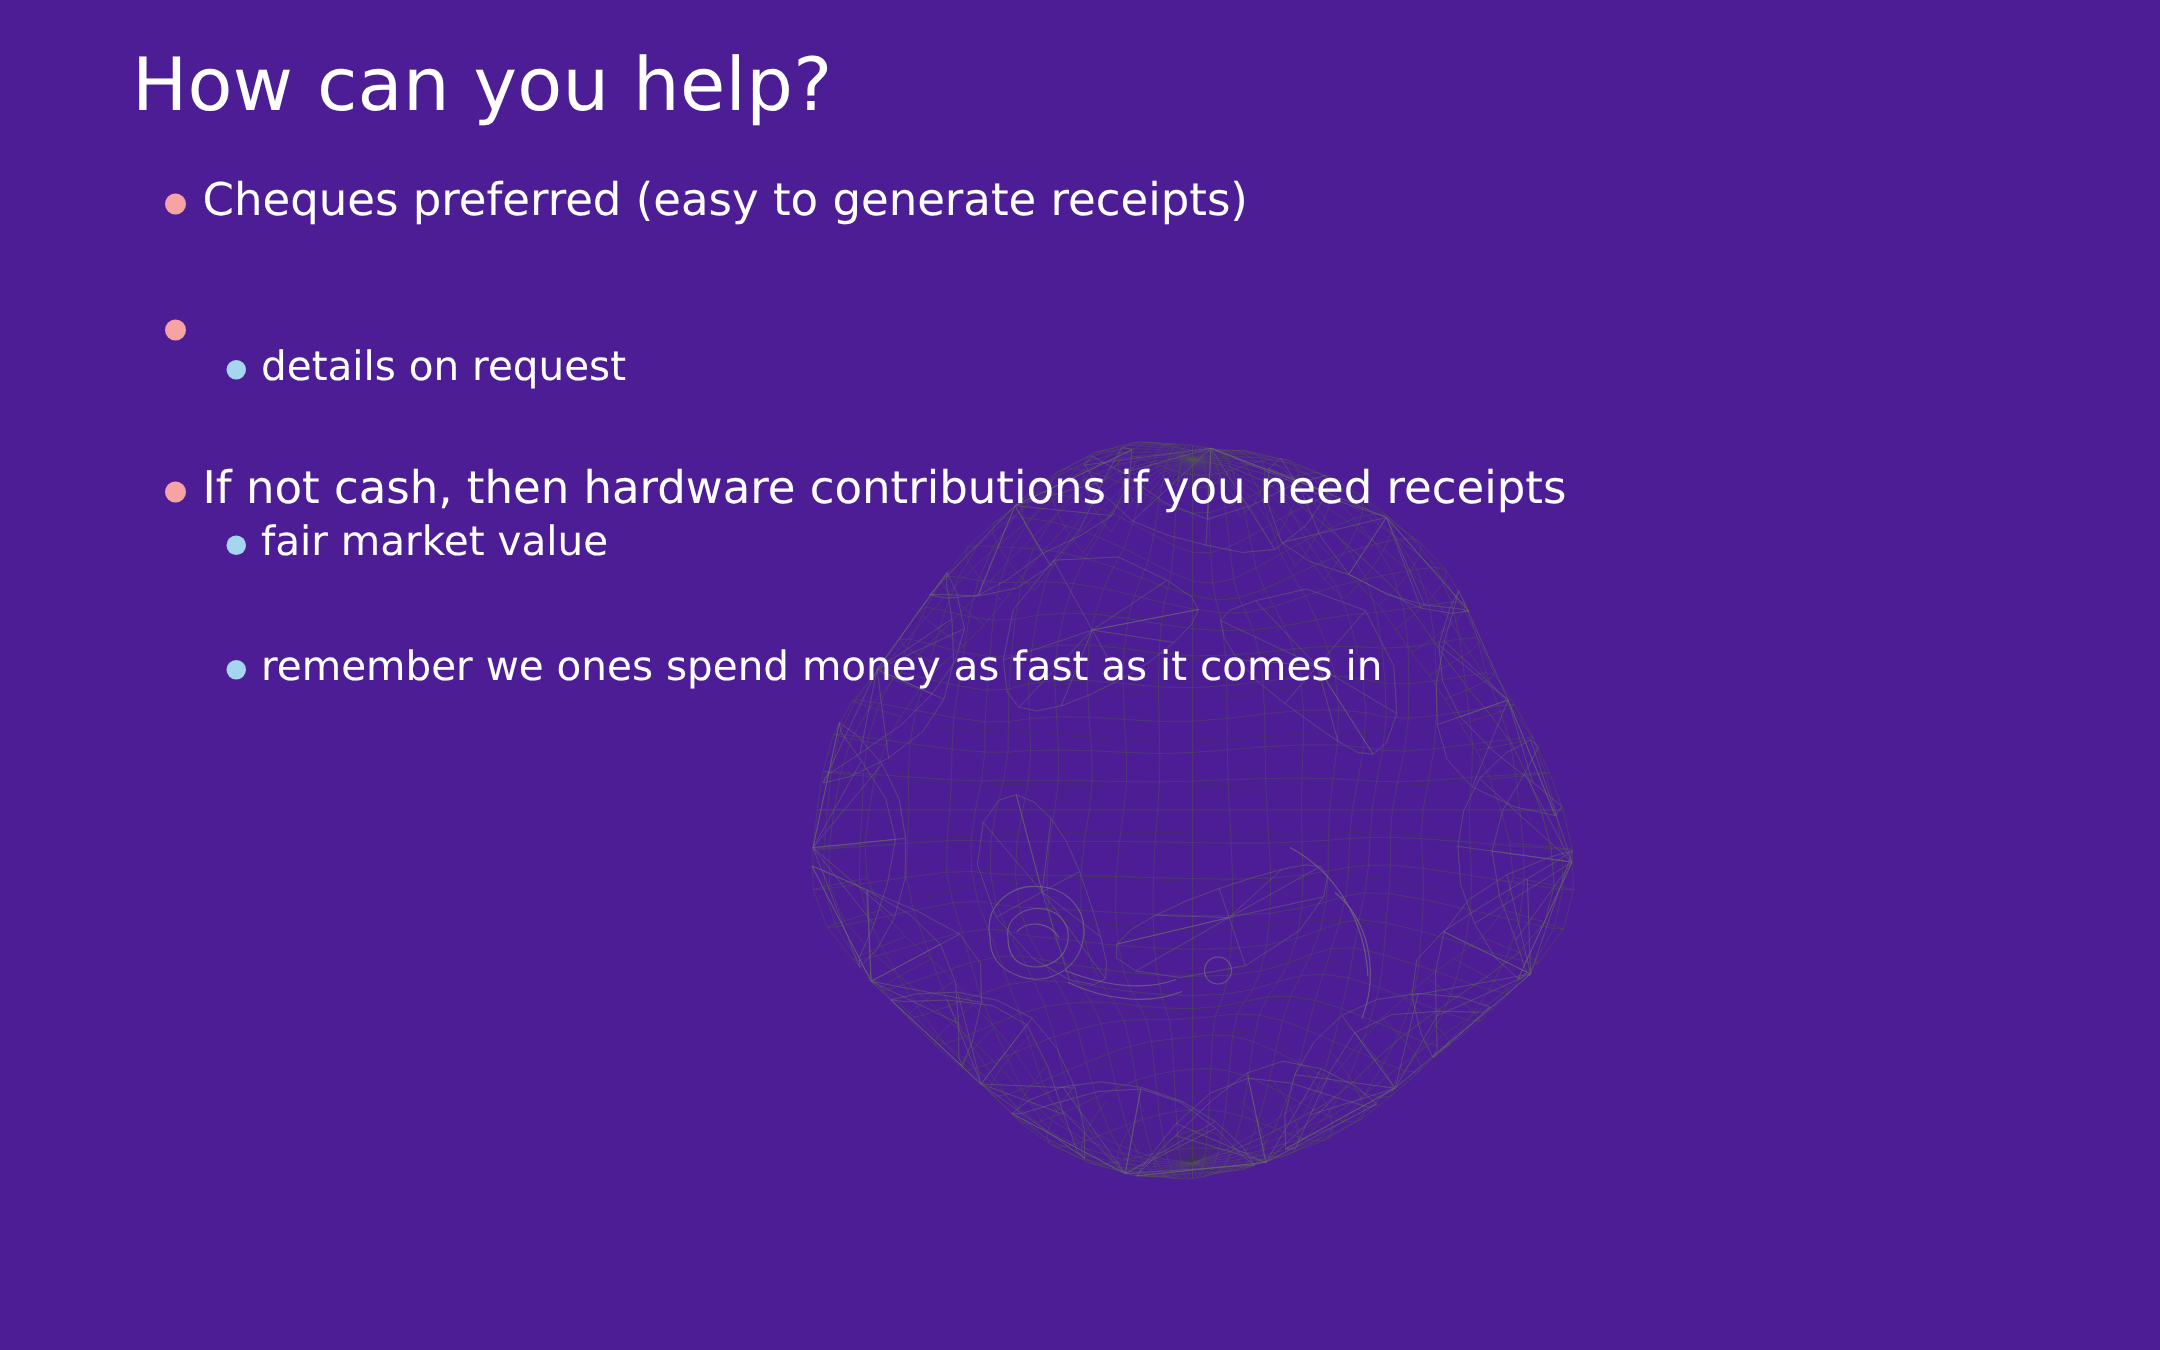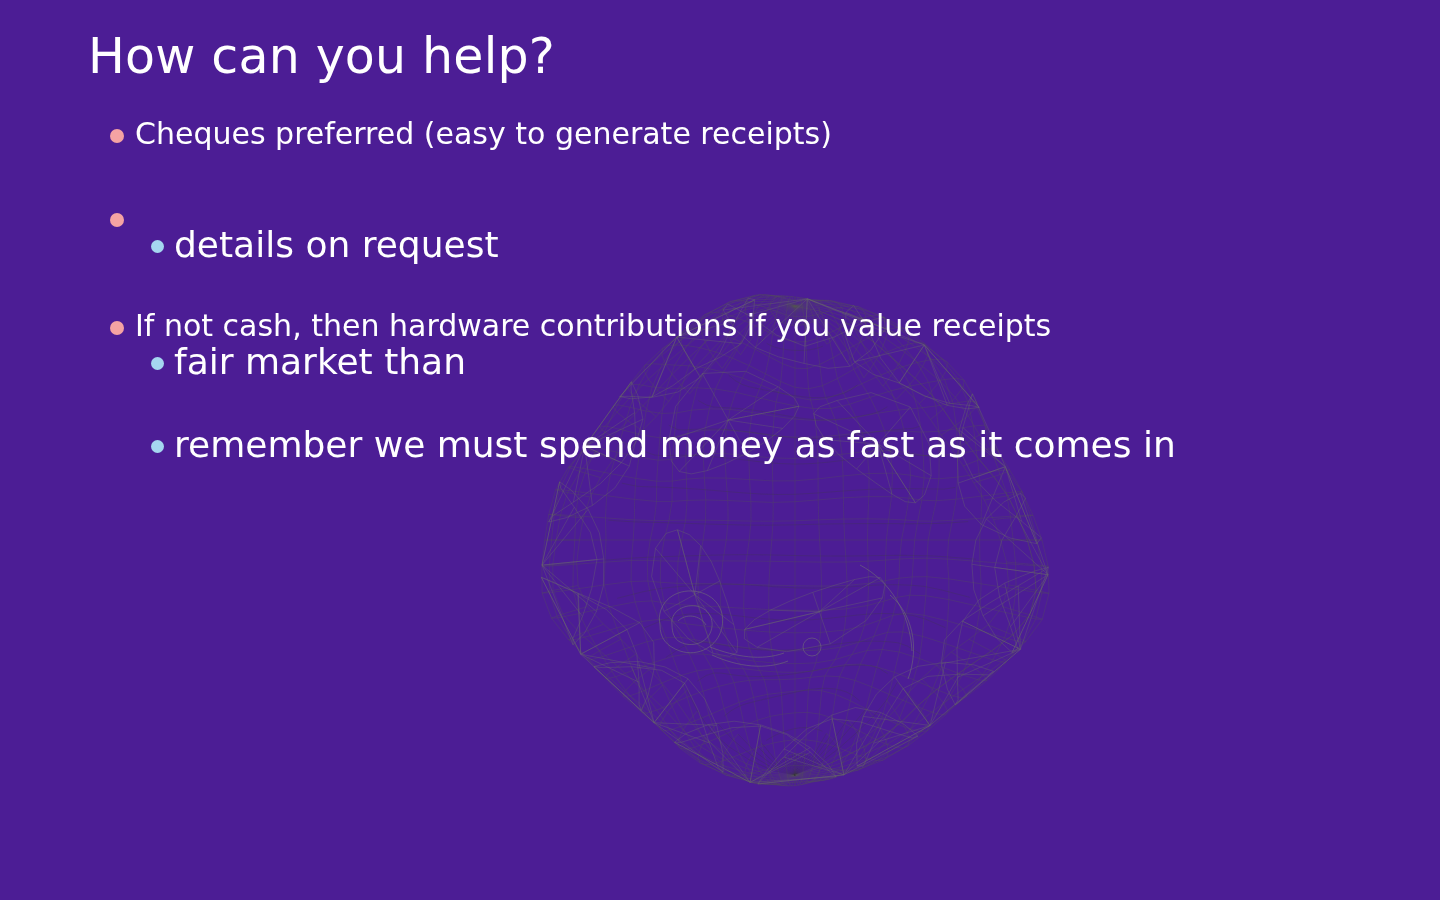--- a/index.html
+++ b/index.html
@@ -90,21 +90,21 @@
     white-space: nowrap;
   }
 
   .bullet-row.level-1 {
     margin-left: 0px;
     font-size: 30px;
     line-height: 36px;
   }
   .bullet-row.level-2 {
     margin-left: 41px;
-    font-size: 36px;
+    font-size: 27px;
     line-height: 35px;
   }
 
   .dot {
     flex: 0 0 auto;
     border-radius: 50%;
     display: inline-block;
   }
   .level-1 > .dot {
     width: 14px;
@@ -487,31 +487,31 @@
 
       <div class="bullet-row level-2">
         <span class="dot"></span>
         <span class="bullet-text">details on request</span>
       </div>
 
       <div class="gap-md"></div>
 
       <div class="bullet-row level-1">
         <span class="dot"></span>
-        <span class="bullet-text">If not cash, then hardware contributions if you value receipts</span>
+        <span class="bullet-text">If not cash, then hardware contributions if you need receipts</span>
       </div>
 
       <div class="bullet-row level-2">
         <span class="dot"></span>
-        <span class="bullet-text">fair market than</span>
+        <span class="bullet-text">fair market value</span>
       </div>
 
       <div class="gap-lg"></div>
 
 
       <div class="bullet-row level-2">
         <span class="dot"></span>
-        <span class="bullet-text">remember we must spend money as fast as it comes in</span>
+        <span class="bullet-text">remember we ones spend money as fast as it comes in</span>
       </div>
 
     </div>
   </div>
 </div>
 
 </body></html>

